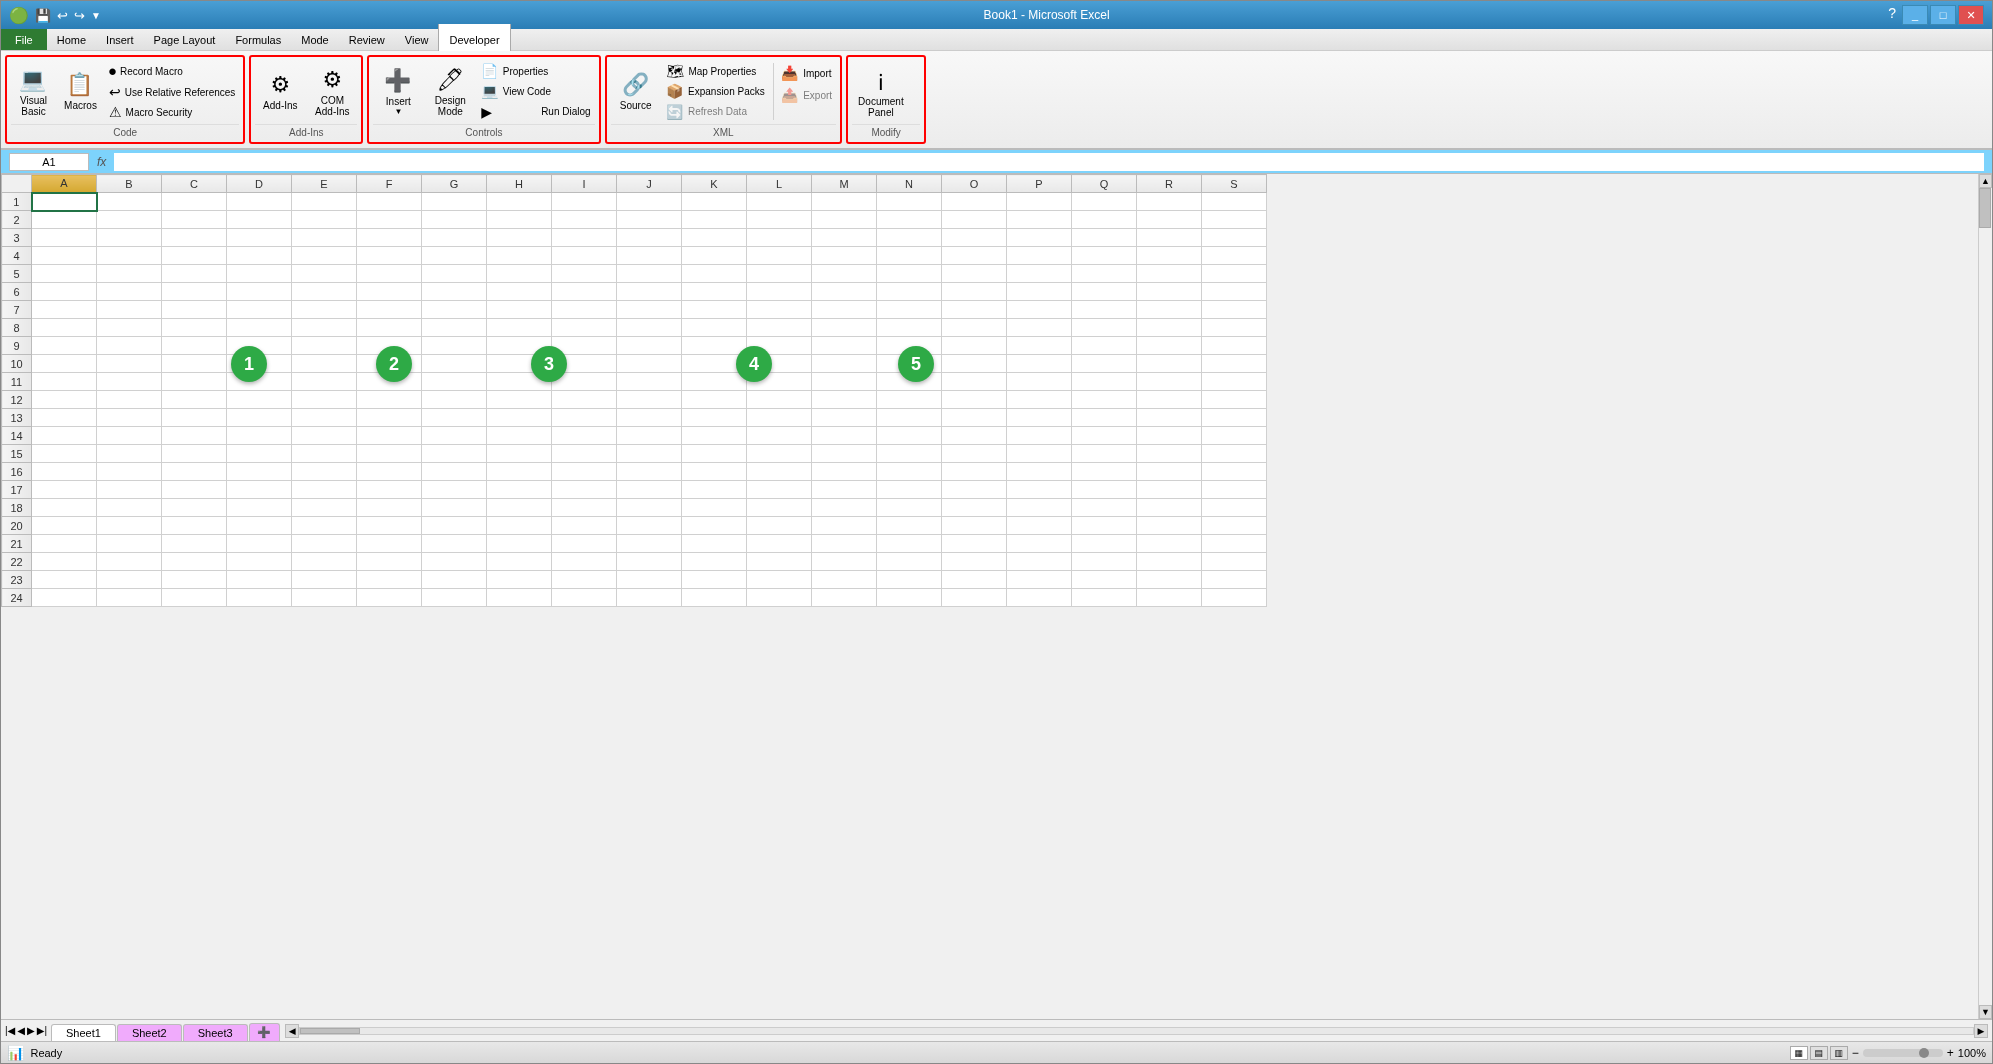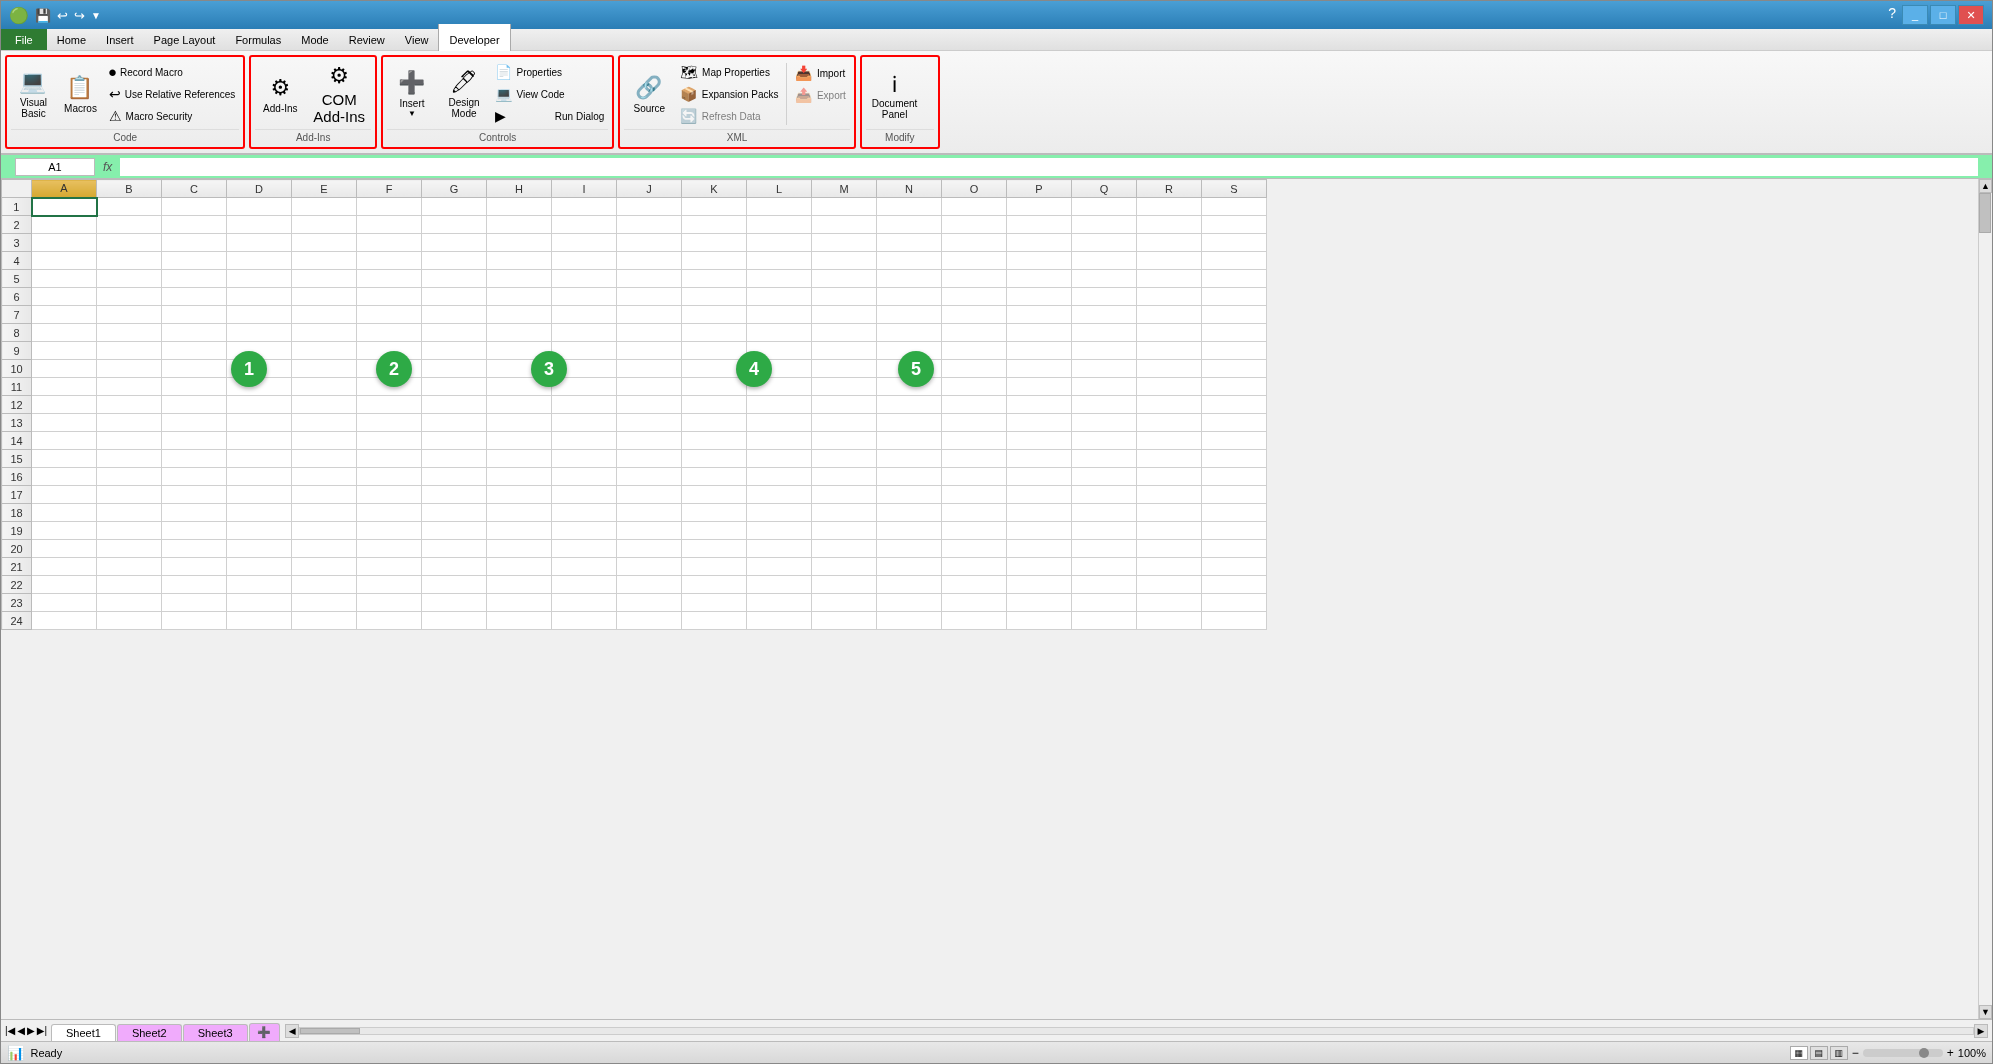--- a/index.html
+++ b/index.html
@@ -80,22 +80,22 @@
       font-size: 10px;
       width: 100%;
     }
 
     
     .formula-bar {
       display: flex;
       align-items: center;
       height: 24px;
       border-bottom: 1px solid #bbb;
-      background: #86efac;
-      padding: 0 14px;
+      background: #7dd3fc;
+      padding: 0 8px;
       gap: 4px;
     }
     .cell-ref-box {
       width: 80px;
       border: 1px solid #bbb;
       height: 18px;
       padding: 0 4px;
       font-size: 11px;
       text-align: center;
     }
@@ -293,20 +293,21 @@
 <div class="app-window">
 
   <div class="title-bar">
     <div style="display:flex; align-items:center; gap:6px; width:200px;">
       <span style="font-size:16px;">🟢</span>
       <span style="font-size:13px; cursor:pointer;">💾</span>
       <span style="font-size:13px; cursor:pointer;">↩</span>
       <span style="font-size:13px; cursor:pointer;">↪</span>
       <span style="font-size:10px; cursor:pointer;">▼</span>
     </div>
+    <div class="title-bar-title">Book1 - Microsoft Excel</div>
     <div class="title-bar-controls">
       <div style="color:white; font-size:14px; cursor:pointer; padding:0 4px;">?</div>
       <div class="title-bar-btn">_</div>
       <div class="title-bar-btn">□</div>
       <div class="title-bar-btn close">✕</div>
     </div>
   </div>
 
   <div class="menu-bar">
     <div class="menu-item file">File</div>
@@ -355,21 +356,21 @@
       </div>
 
       <div style="display:flex; flex-direction:column; border:2px solid red; border-radius:3px; margin:2px; padding:2px 4px; min-width:110px;">
         <div style="display:flex; align-items:stretch; flex:1; gap:2px;">
           <div class="ribbon-btn">
             <div style="font-size:22px;">⚙</div>
             <div style="font-size:10px; margin-top:2px;">Add-Ins</div>
           </div>
           <div class="ribbon-btn">
             <div style="font-size:22px;">⚙</div>
-            <div style="font-size:15px; margin-top:2px;">COM<br>Add-Ins</div>
+            <div style="font-size:10px; margin-top:2px;">COM<br>Add-Ins</div>
           </div>
         </div>
         <div class="ribbon-group-label">Add-Ins</div>
       </div>
 
       <div style="display:flex; flex-direction:column; border:2px solid red; border-radius:3px; margin:2px; padding:2px 4px; min-width:170px;">
         <div style="display:flex; align-items:stretch; flex:1; gap:2px;">
           <div class="ribbon-btn">
             <div style="font-size:22px;">➕</div>
             <div style="font-size:10px; margin-top:2px;">Insert</div>
@@ -877,42 +878,20 @@
                 <td class="cell"></td>
                 <td class="cell"></td>
                 <td class="cell"></td>
                 <td class="cell"></td>
                 <td class="cell"></td>
                 <td class="cell"></td>
                 <td class="cell"></td>
                 <td class="cell"></td>
               </tr>
               <tr>
-                <td class="row-header">19</td>
-                <td class="cell"></td>
-                <td class="cell"></td>
-                <td class="cell"></td>
-                <td class="cell"></td>
-                <td class="cell"></td>
-                <td class="cell"></td>
-                <td class="cell"></td>
-                <td class="cell"></td>
-                <td class="cell"></td>
-                <td class="cell"></td>
-                <td class="cell"></td>
-                <td class="cell"></td>
-                <td class="cell"></td>
-                <td class="cell"></td>
-                <td class="cell"></td>
-                <td class="cell"></td>
-                <td class="cell"></td>
-                <td class="cell"></td>
-                <td class="cell"></td>
-              </tr>
-              <tr>
                 <td class="row-header">20</td>
                 <td class="cell"></td>
                 <td class="cell"></td>
                 <td class="cell"></td>
                 <td class="cell"></td>
                 <td class="cell"></td>
                 <td class="cell"></td>
                 <td class="cell"></td>
                 <td class="cell"></td>
                 <td class="cell"></td>

